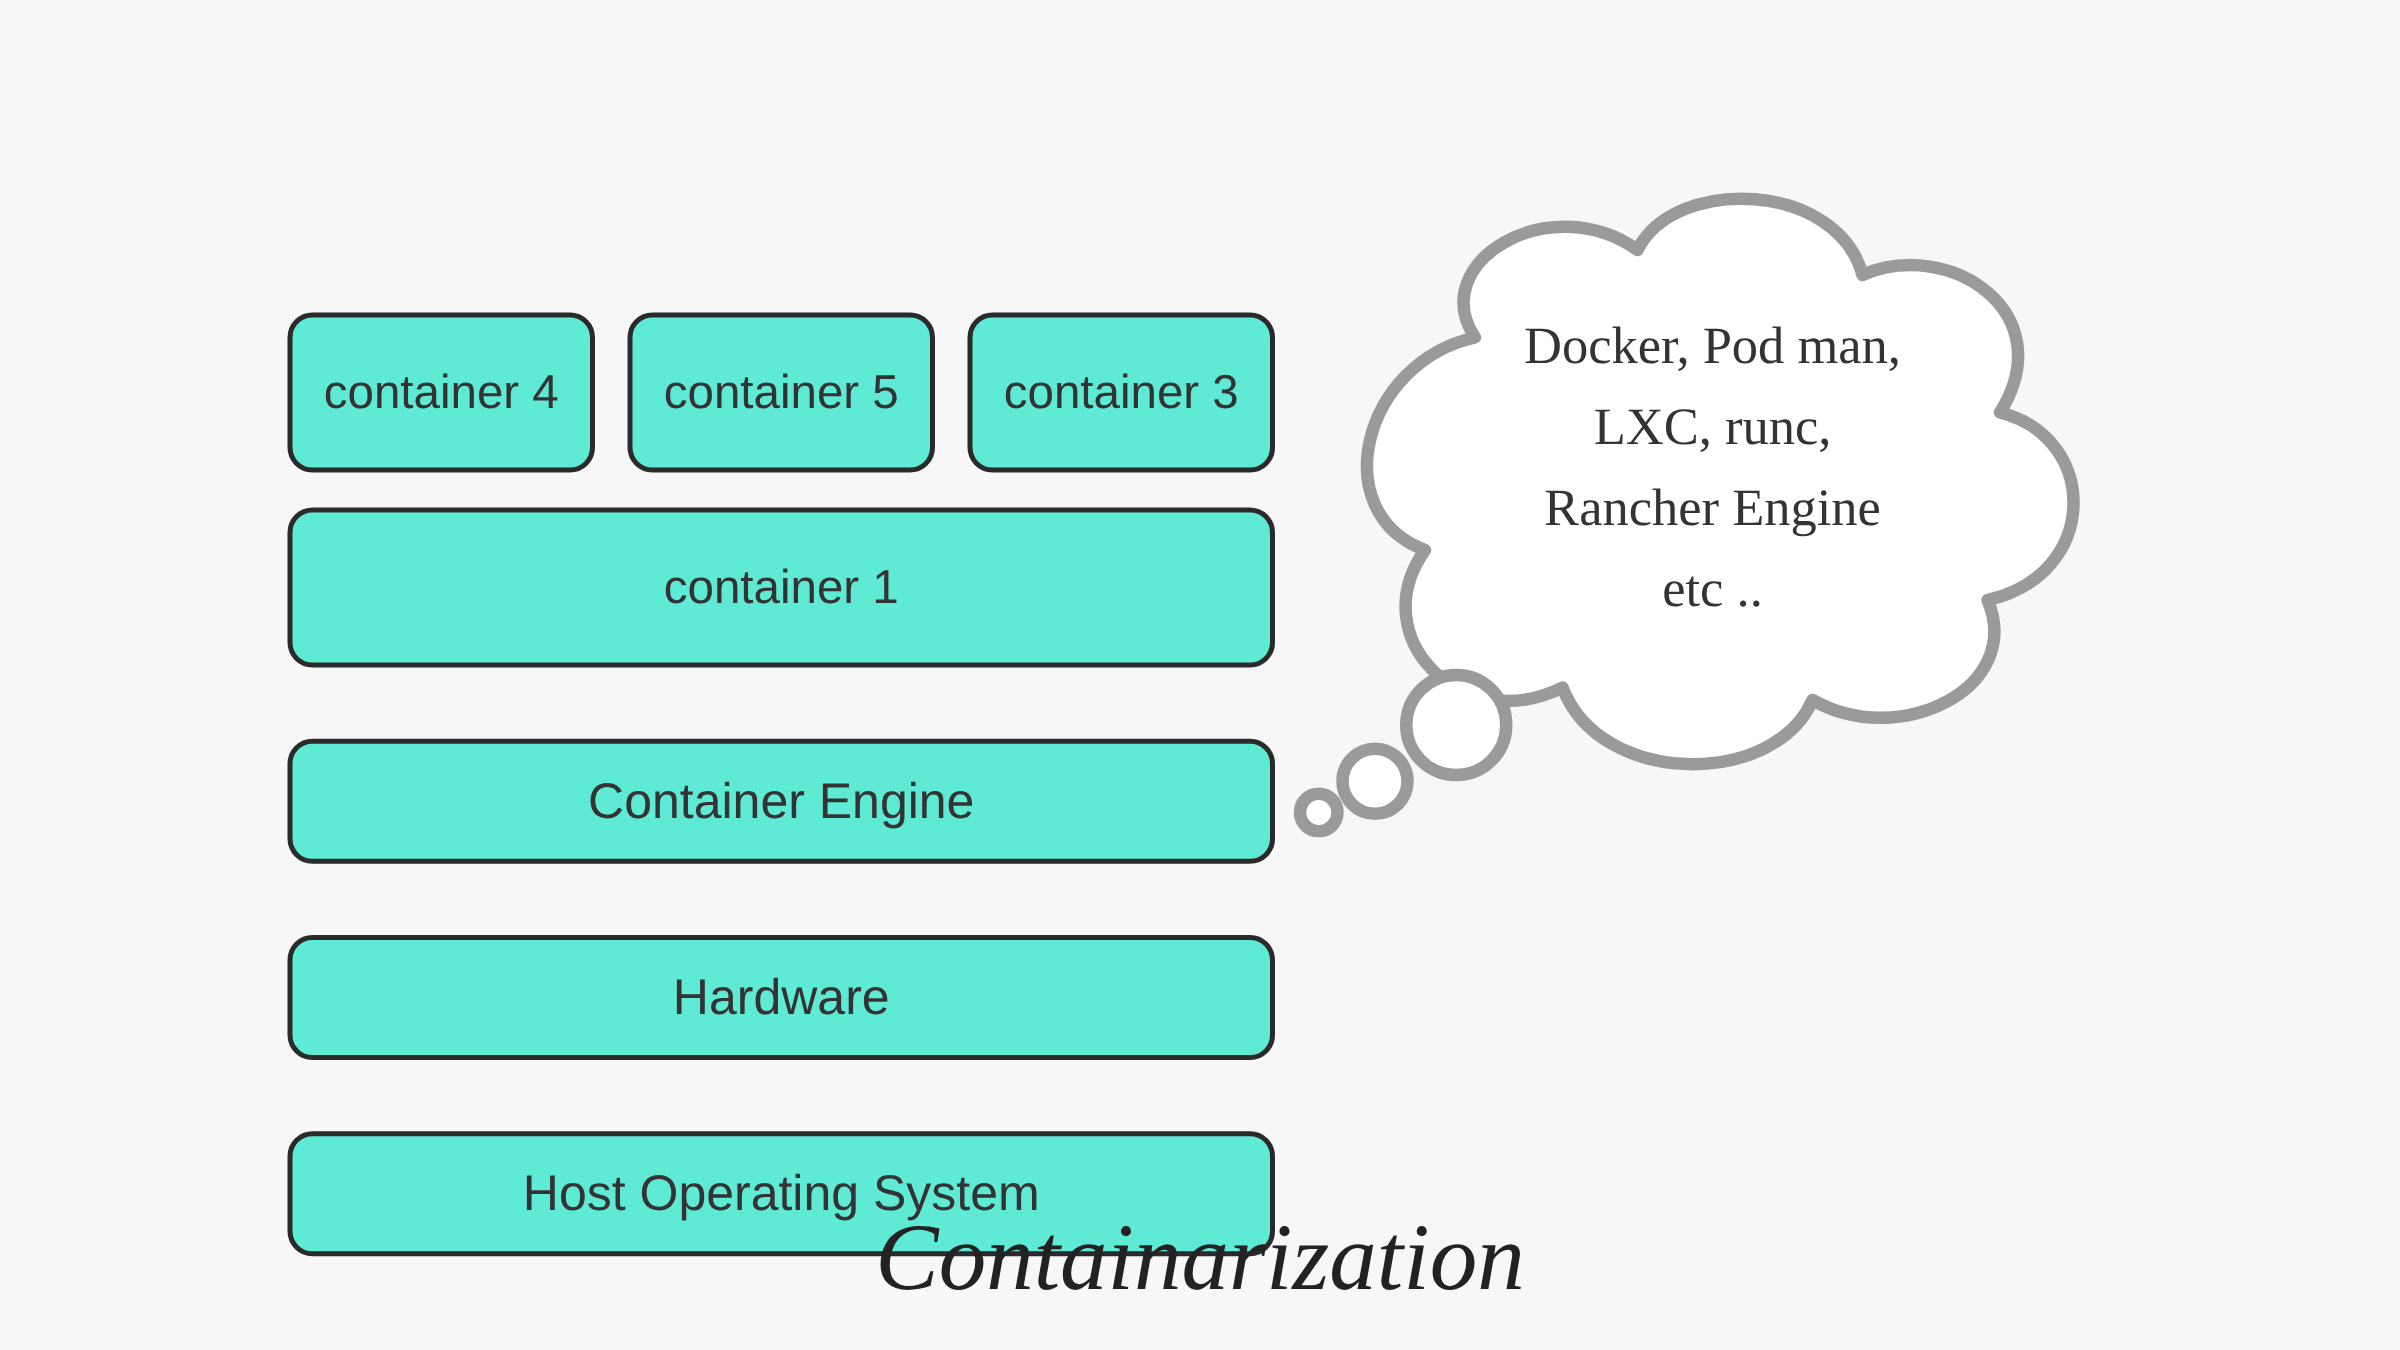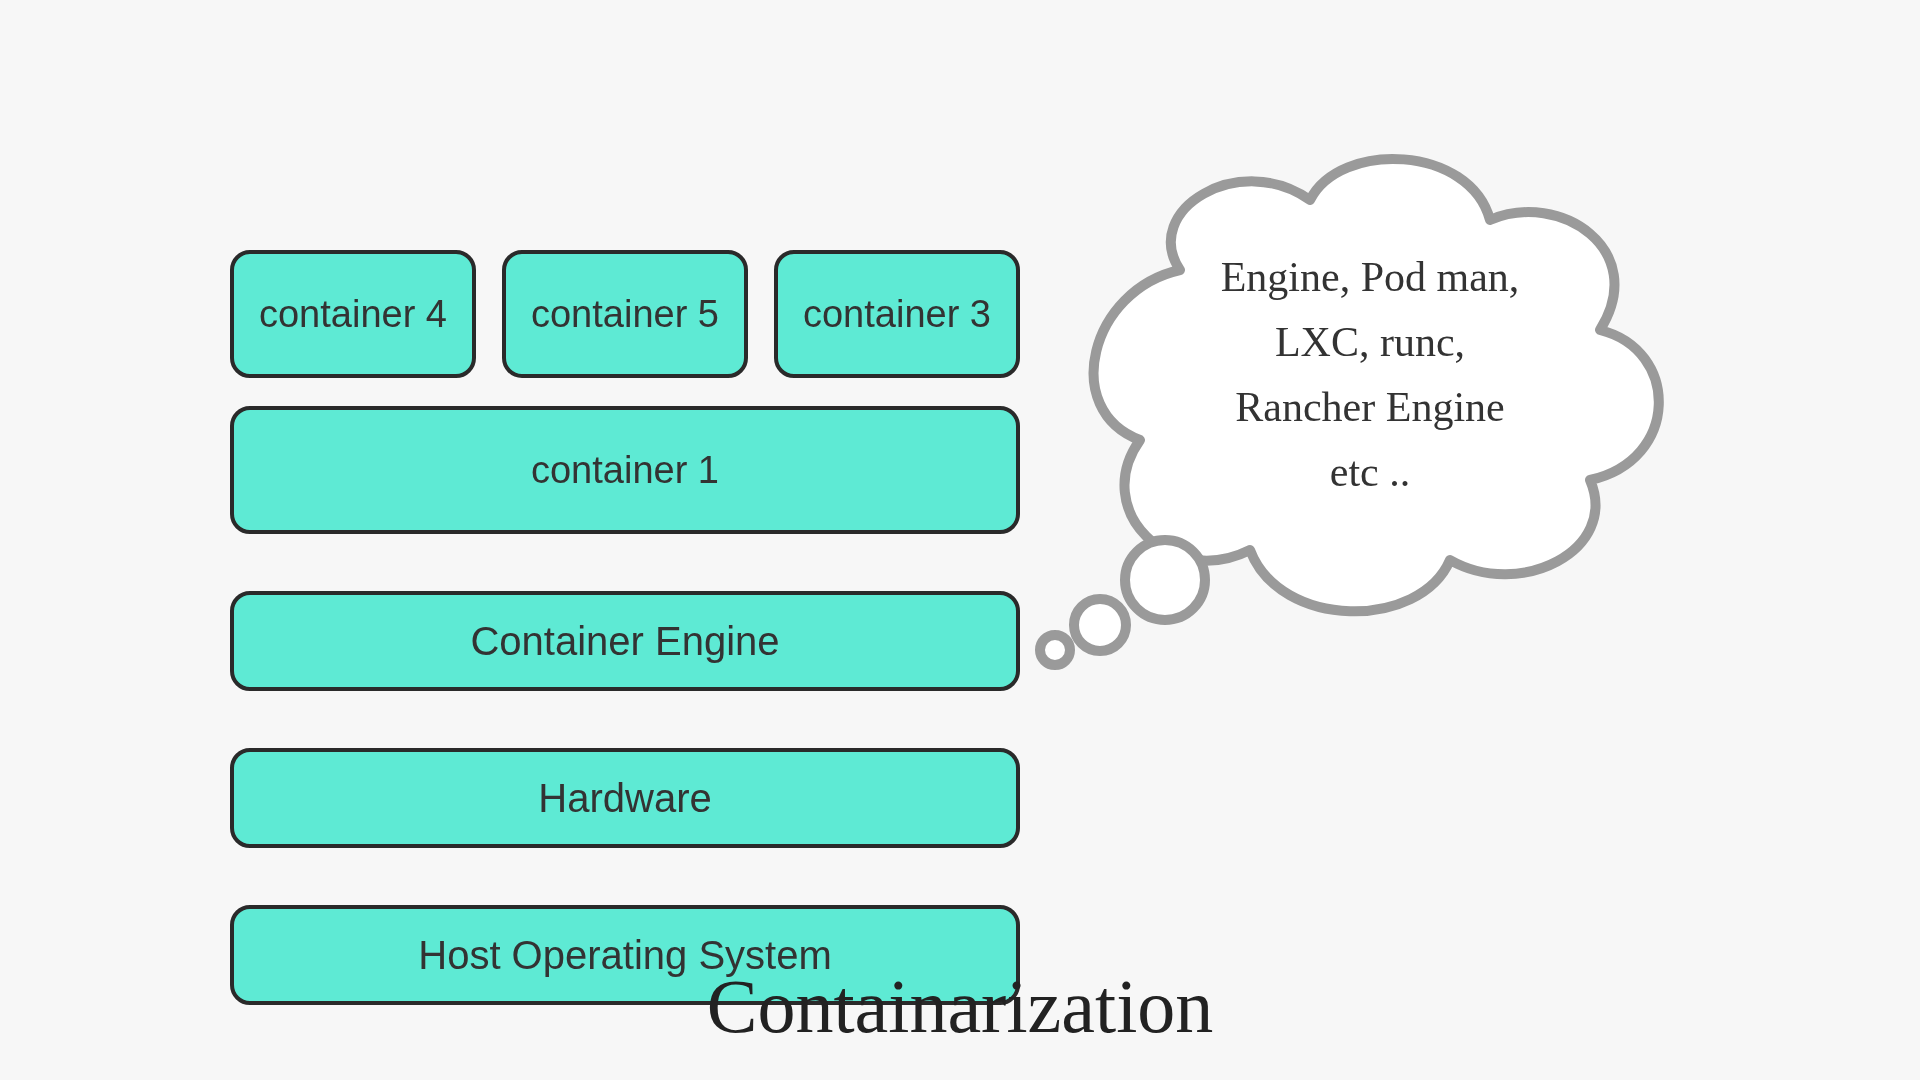--- a/index.html
+++ b/index.html
@@ -48,20 +48,21 @@
   }
   .title {
     position: absolute;
     left: 0;
     right: 0;
     bottom: 30px;
     text-align: center;
     font-family: "Comic Sans MS", "Segoe Script", cursive;
     font-size: 76px;
     color: #222;
+    font-style: italic;
   }
   .thought {
     position: absolute;
     left: 1000px;
     top: 90px;
     width: 700px;
     height: 580px;
   }
   .thought svg {
     width: 100%;
@@ -123,20 +124,20 @@
         C 420 540, 280 540, 250 460
         C 170 500, 90 420, 140 350
         C 60 320, 90 200, 180 180
         Z"></path>
       <circle cx="165" cy="490" r="40"></circle>
       <circle cx="100" cy="535" r="26"></circle>
       <circle cx="55" cy="560" r="15"></circle>
     </g>
   </svg>
   <div class="thought-text">
-    <div>Engine, Pod man,</div>
+    <div>Docker, Pod man,</div>
     <div>LXC, runc,</div>
     <div>Rancher Engine</div>
     <div>etc ..</div>
   </div>
 </div>
 
 <div class="title">Containarization</div>
 
 </body></html>

